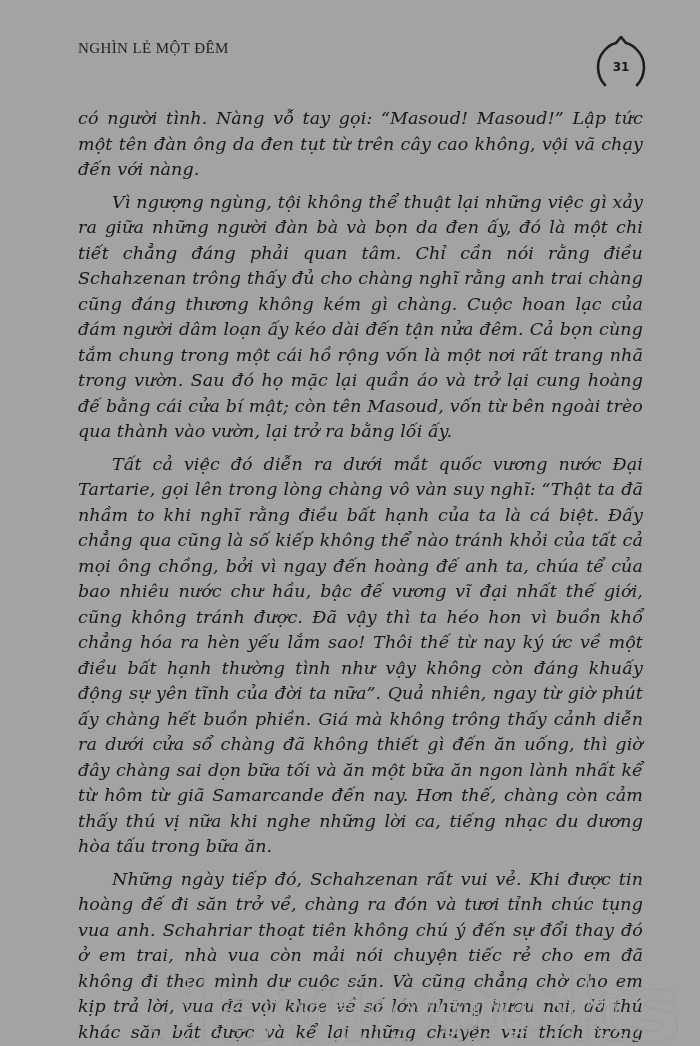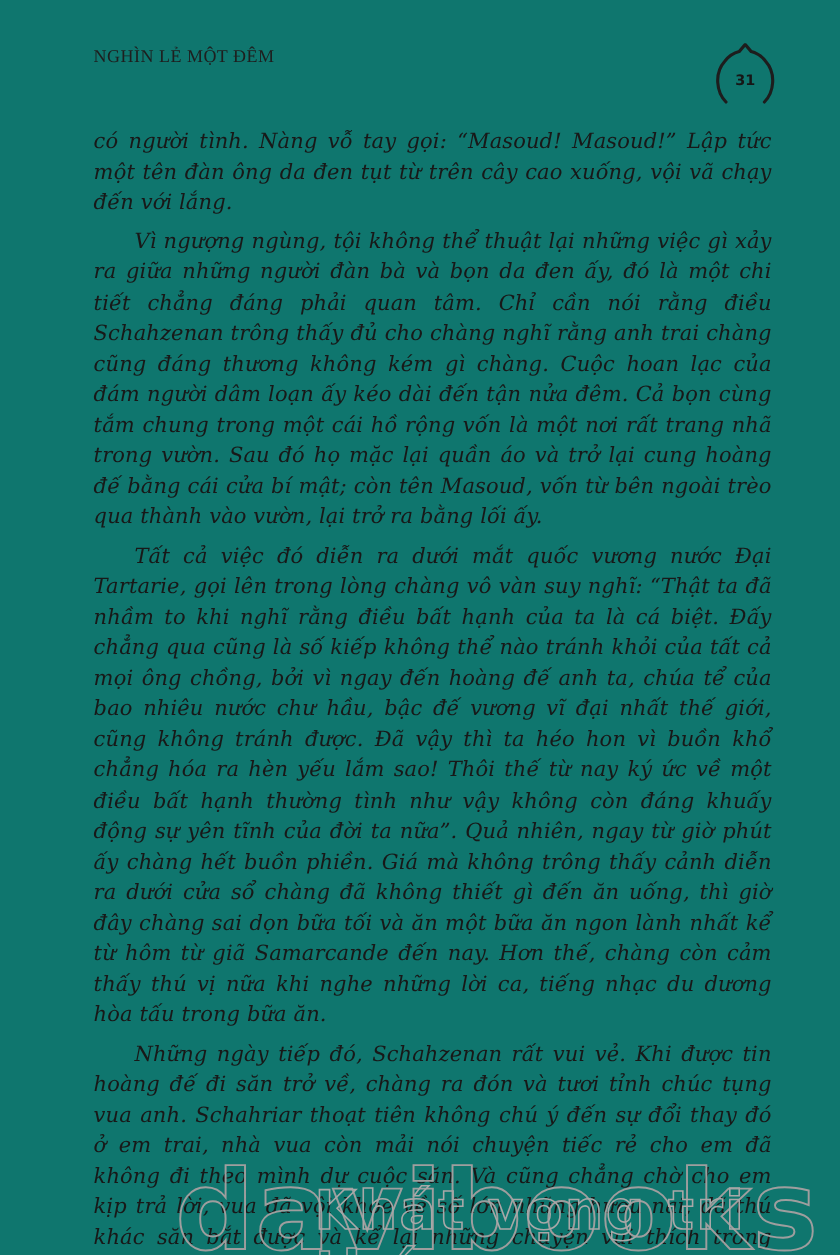--- a/index.html
+++ b/index.html
@@ -1,21 +1,21 @@
 <!DOCTYPE html>
 <html lang="vi"><head>
 <meta charset="utf-8">
 <style>
   html, body { margin: 0; padding: 0; background: #e8e8e6; }
   .page {
     position: relative;
     width: 700px;
     height: 1046px;
     margin: 0 auto;
-    background: #0f766e;
+    background: #a3a3a3;
     box-sizing: border-box;
     padding: 34px 57px 0 78px;
     overflow: hidden;
     font-family: "DejaVu Serif", "Liberation Serif", serif;
   }
   .header-row {
     display: flex;
     justify-content: space-between;
     align-items: flex-start;
     height: 58px;
@@ -99,21 +99,21 @@
 
     <div class="page-number-badge">
       <svg width="56" height="56" viewBox="0 0 56 56">
         <path d="M12,49 C4,41 2,25 11,15 C15,10 19,8 23,7 L28,1 L33,7 C37,8 41,10 45,15 C54,25 52,41 44,49" fill="none" stroke="#1d1d1d" stroke-width="2.6" stroke-linecap="round"></path>
       </svg>
       <span class="page-num">31</span>
     </div>
   </div>
 
   <div class="body-text">
-    <p class="para">có người tình. Nàng vỗ tay gọi: “Masoud! Masoud!” Lập tức một tên đàn ông da đen tụt từ trên cây cao xuống, vội vã chạy đến với lắng.</p>
+    <p class="para">có người tình. Nàng vỗ tay gọi: “Masoud! Masoud!” Lập tức một tên đàn ông da đen tụt từ trên cây cao không, vội vã chạy đến với nàng.</p>
     <p class="para indent">Vì ngượng ngùng, tội không thể thuật lại những việc gì xảy ra giữa những người đàn bà và bọn da đen ấy, đó là một chi tiết chẳng đáng phải quan tâm. Chỉ cần nói rằng điều Schahzenan trông thấy đủ cho chàng nghĩ rằng anh trai chàng cũng đáng thương không kém gì chàng. Cuộc hoan lạc của đám người dâm loạn ấy kéo dài đến tận nửa đêm. Cả bọn cùng tắm chung trong một cái hồ rộng vốn là một nơi rất trang nhã trong vườn. Sau đó họ mặc lại quần áo và trở lại cung hoàng đế bằng cái cửa bí mật; còn tên Masoud, vốn từ bên ngoài trèo qua thành vào vườn, lại trở ra bằng lối ấy.</p>
     <p class="para indent">Tất cả việc đó diễn ra dưới mắt quốc vương nước Đại Tartarie, gọi lên trong lòng chàng vô vàn suy nghĩ: “Thật ta đã nhầm to khi nghĩ rằng điều bất hạnh của ta là cá biệt. Đấy chẳng qua cũng là số kiếp không thể nào tránh khỏi của tất cả mọi ông chồng, bởi vì ngay đến hoàng đế anh ta, chúa tể của bao nhiêu nước chư hầu, bậc đế vương vĩ đại nhất thế giới, cũng không tránh được. Đã vậy thì ta héo hon vì buồn khổ chẳng hóa ra hèn yếu lắm sao! Thôi thế từ nay ký ức về một điều bất hạnh thường tình như vậy không còn đáng khuấy động sự yên tĩnh của đời ta nữa”. Quả nhiên, ngay từ giờ phút ấy chàng hết buồn phiền. Giá mà không trông thấy cảnh diễn ra dưới cửa sổ chàng đã không thiết gì đến ăn uống, thì giờ đây chàng sai dọn bữa tối và ăn một bữa ăn ngon lành nhất kể từ hôm từ giã Samarcande đến nay. Hơn thế, chàng còn cảm thấy thú vị nữa khi nghe những lời ca, tiếng nhạc du dương hòa tấu trong bữa ăn.</p>
     <p class="para indent">Những ngày tiếp đó, Schahzenan rất vui vẻ. Khi được tin hoàng đế đi săn trở về, chàng ra đón và tươi tỉnh chúc tụng vua anh. Schahriar thoạt tiên không chú ý đến sự đổi thay đó ở em trai, nhà vua còn mải nói chuyện tiếc rẻ cho em đã không đi theo mình dự cuộc săn. Và cũng chẳng chờ cho em kịp trả lời, vua đã vội khoe về số lớn những hươu nai, dã thú khác săn bắt được và kể lại những chuyện vui thích trong chuyến đi săn. Schahzenan sau khi chăm chú lắng nghe, liền cất lời. Vì không còn bận bịu vì những nỗi u sầu vẫn ngăn trở không cho chàng biểu lộ hết trí thông minh, giờ đây chàng nói bao nhiêu chuyện hay ho thú vị.</p>
 
   </div>
 
   <div class="watermark">
     <div class="wm-logo">davibooks</div>
     <div class="wm-slogan">Khát vọng tri thức</div>
   </div>

